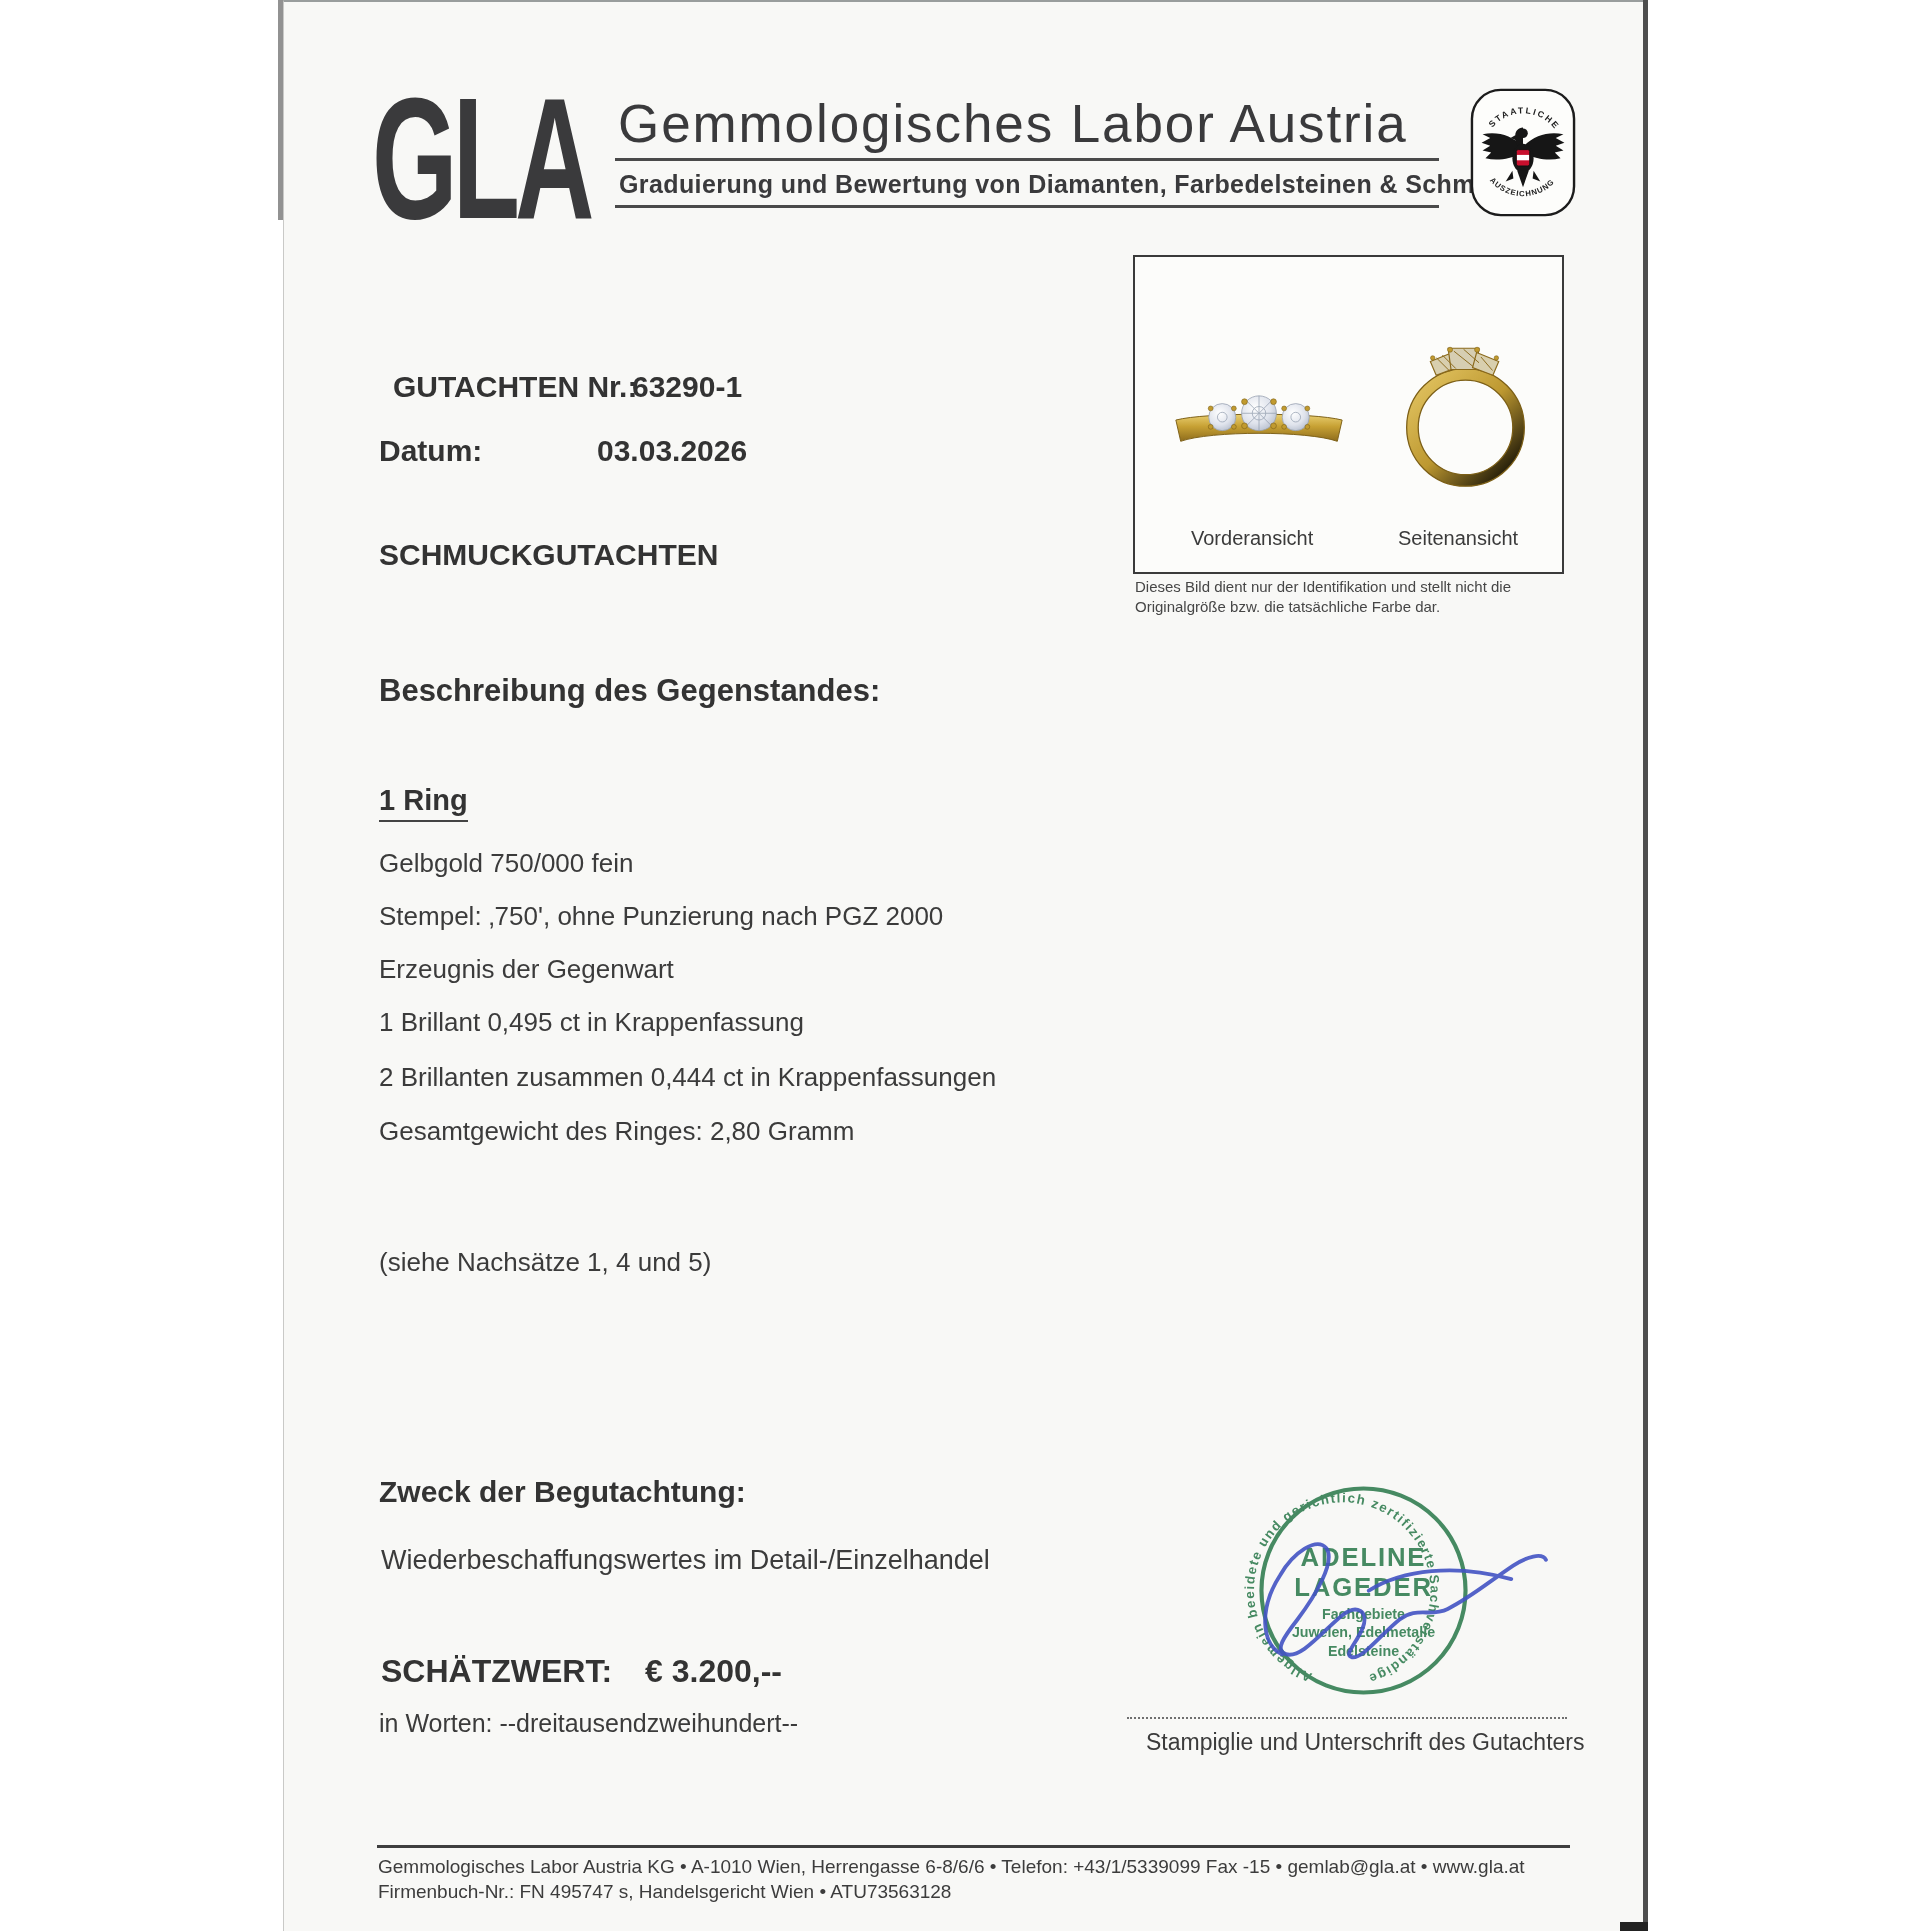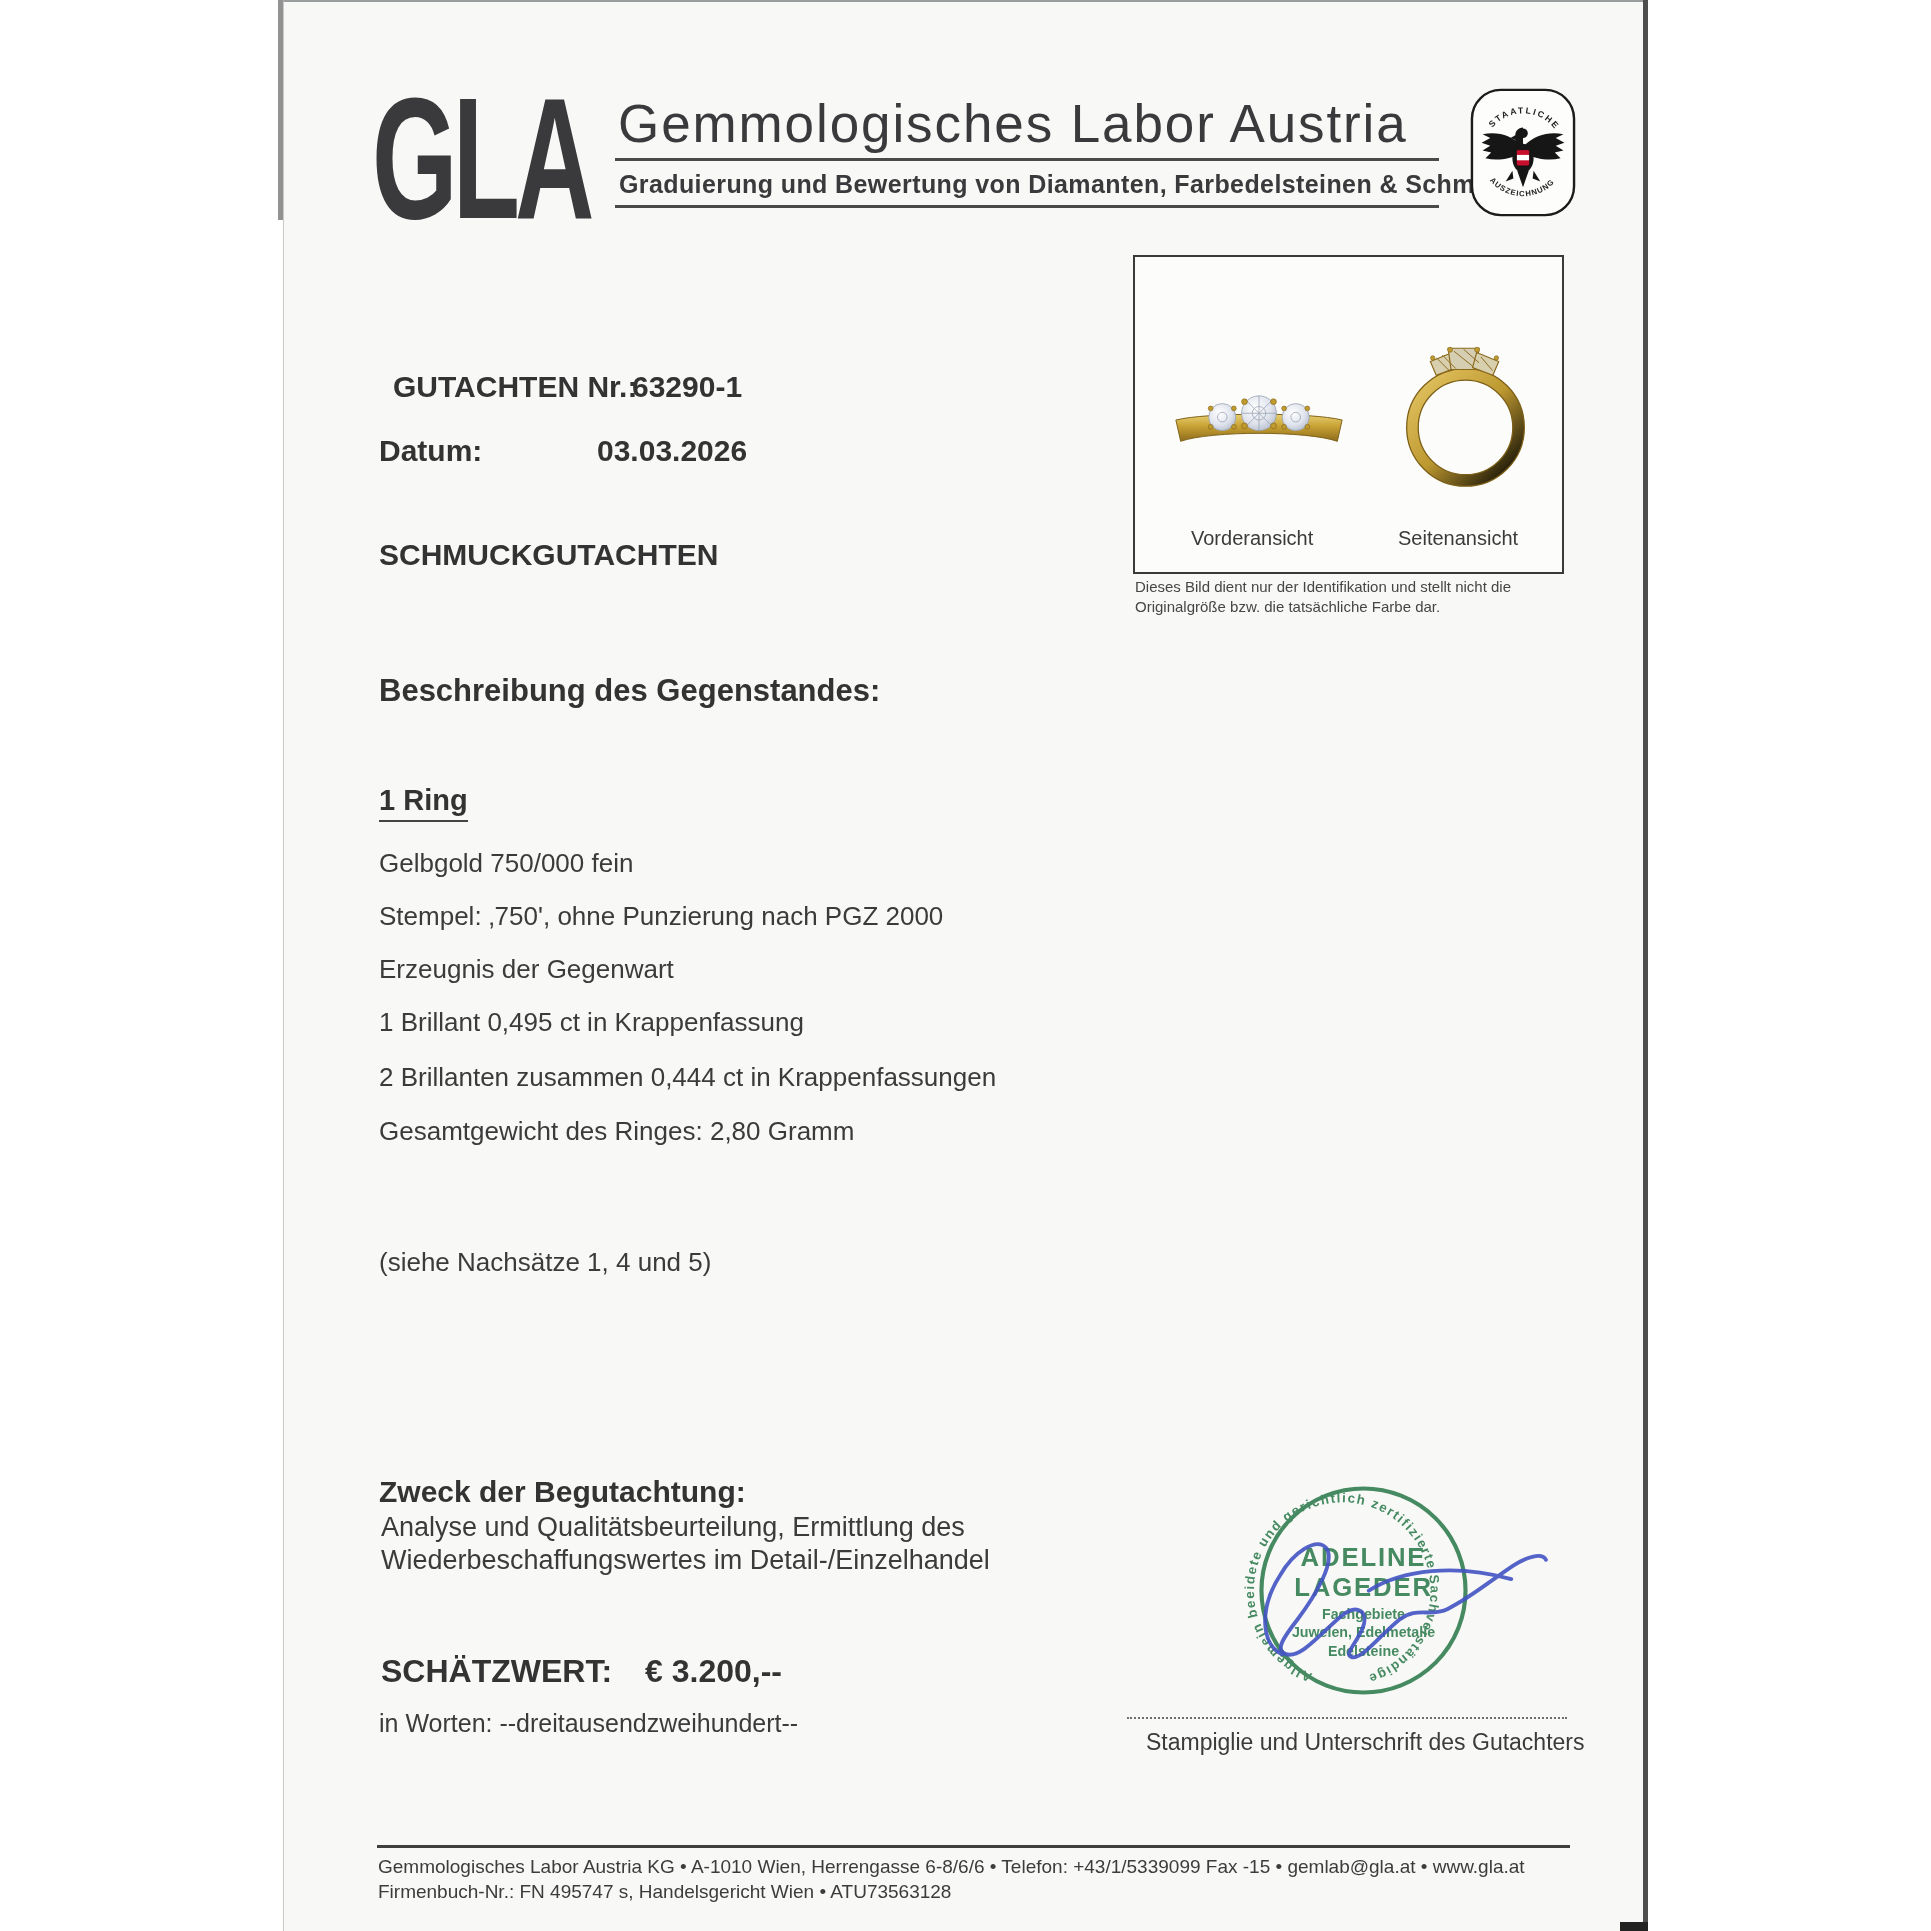--- a/index.html
+++ b/index.html
@@ -168,21 +168,20 @@
 
   <div class="abs body-txt" style="left:379px;top:848px;">Gelbgold 750/000 fein</div>
   <div class="abs body-txt" style="left:379px;top:901px;">Stempel: ‚750', ohne Punzierung nach PGZ 2000</div>
   <div class="abs body-txt" style="left:379px;top:954px;">Erzeugnis der Gegenwart</div>
   <div class="abs body-txt" style="left:379px;top:1007px;">1 Brillant 0,495 ct in Krappenfassung</div>
   <div class="abs body-txt" style="left:379px;top:1062px;">2 Brillanten zusammen 0,444 ct in Krappenfassungen</div>
   <div class="abs body-txt" style="left:379px;top:1116px;">Gesamtgewicht des Ringes: 2,80 Gramm</div>
   <div class="abs body-txt" style="left:379px;top:1247px;">(siehe Nachsätze 1, 4 und 5)</div>
 
   <div class="abs lbl-bold" style="left:379px;top:1475px;">Zweck der Begutachtung:</div>
-  <div class="abs body-txt" style="left:381px;top:1512px;font-size:27px;">Analyse und Qualitätsbeurteilung, Ermittlung des</div>
   <div class="abs body-txt" style="left:381px;top:1545px;font-size:27px;">Wiederbeschaffungswertes im Detail-/Einzelhandel</div>
 
   <div class="abs big-bold" style="left:381px;top:1653px;">SCHÄTZWERT:</div>
   <div class="abs big-bold" style="left:645px;top:1653px;">€ 3.200,--</div>
   <div class="abs body-txt" style="left:379px;top:1709px;font-size:25px;">in Worten: --dreitausendzweihundert--</div>
 
   <div class="abs" style="left:1244px;top:1471px;">
     <svg width="239" height="239" viewBox="0 0 260 260">
       <g opacity="0.88">
         <circle cx="130" cy="130" r="111" fill="none" stroke="#2e7b4e" stroke-width="4.5"></circle>

